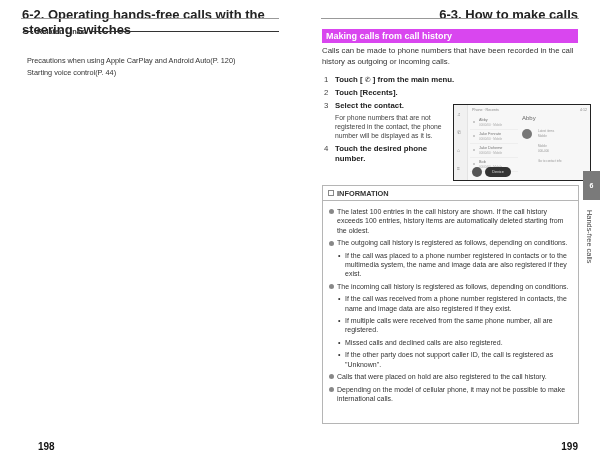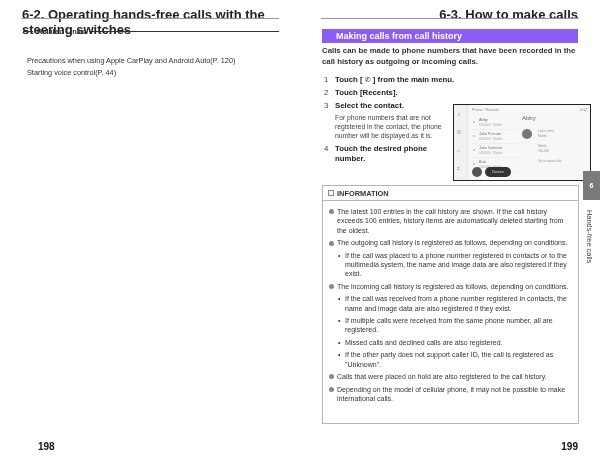--- a/index.html
+++ b/index.html
@@ -19,22 +19,22 @@
 
   
   .related { position:absolute; left:23px; top:27px; width:256px; }
   .related-title { display:flex; align-items:center; font-size:7.4px; font-weight:bold; color:#333; }
   .related-title .dash { width:10px; height:1px; background:#333; margin-right:4px; }
   .related-title .line { flex:1; height:1px; background:#333; margin-left:4px; }
   .related-link { font-size:7.3px; color:#333; margin-left:4px; line-height:12px; display:block; }
   .related-links { margin-top:19px; }
 
   
-  .section-bar { position:absolute; left:22px; top:29px; width:256px; height:14px; background:#8b5cf6; color:#fff; font-size:9px; font-weight:bold; padding-left:14px; line-height:14px; }
-  .intro { position:absolute; left:22px; top:46px; width:258px; font-size:7.8px; line-height:10.5px; color:#333;font-weight:bold; }
+  .section-bar { position:absolute; left:22px; top:29px; width:256px; height:14px; background:#d946ef; color:#fff; font-size:9px; font-weight:bold; padding-left:4px; line-height:14px; }
+  .intro { position:absolute; left:22px; top:46px; width:258px; font-size:7.8px; line-height:10.5px; color:#333; }
 
   .steps { position:absolute; left:24px; top:75px; width:260px; }
   .step { display:flex; font-size:7.8px; font-weight:bold; color:#222; line-height:10px; margin-bottom:3px; }
   .step-num { width:11px; font-weight:normal; color:#444; }
   .step-text { flex:1; }
   .step-note { font-size:6.8px; line-height:8.8px; color:#444; margin-left:11px; width:118px; margin-bottom:4px; }
   .phone-glyph { font-weight:normal; font-size:7px; }
 
   
   .screen { position:absolute; left:153px; top:104px; width:138px; height:77px; border:1px solid #222; background:#f7f7f7; overflow:hidden; }

